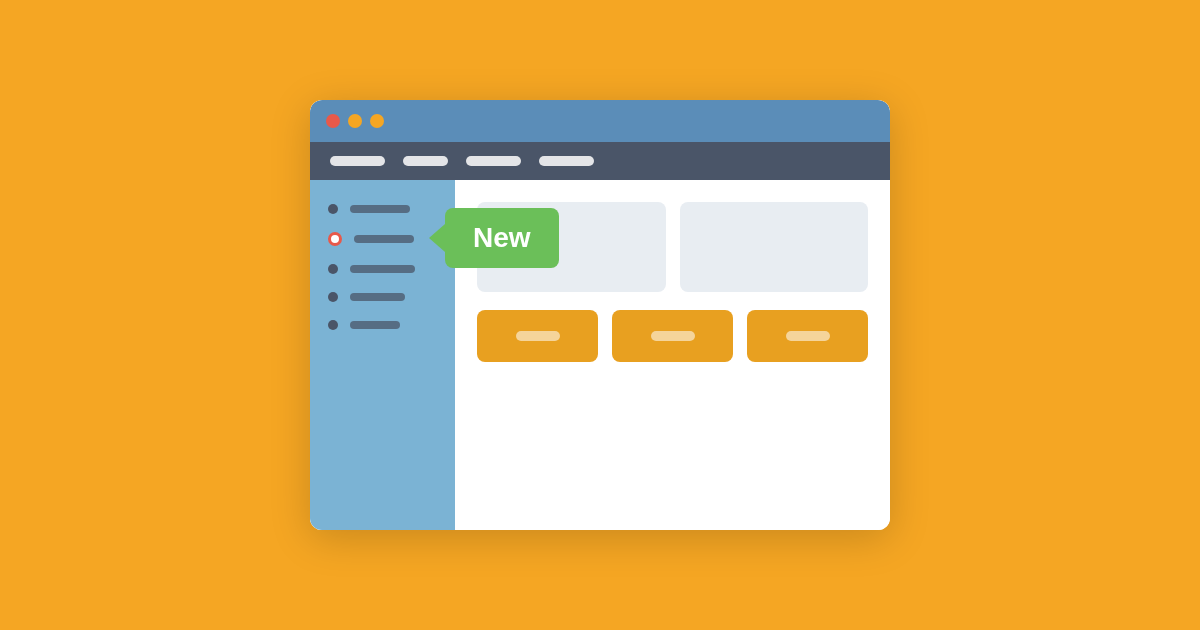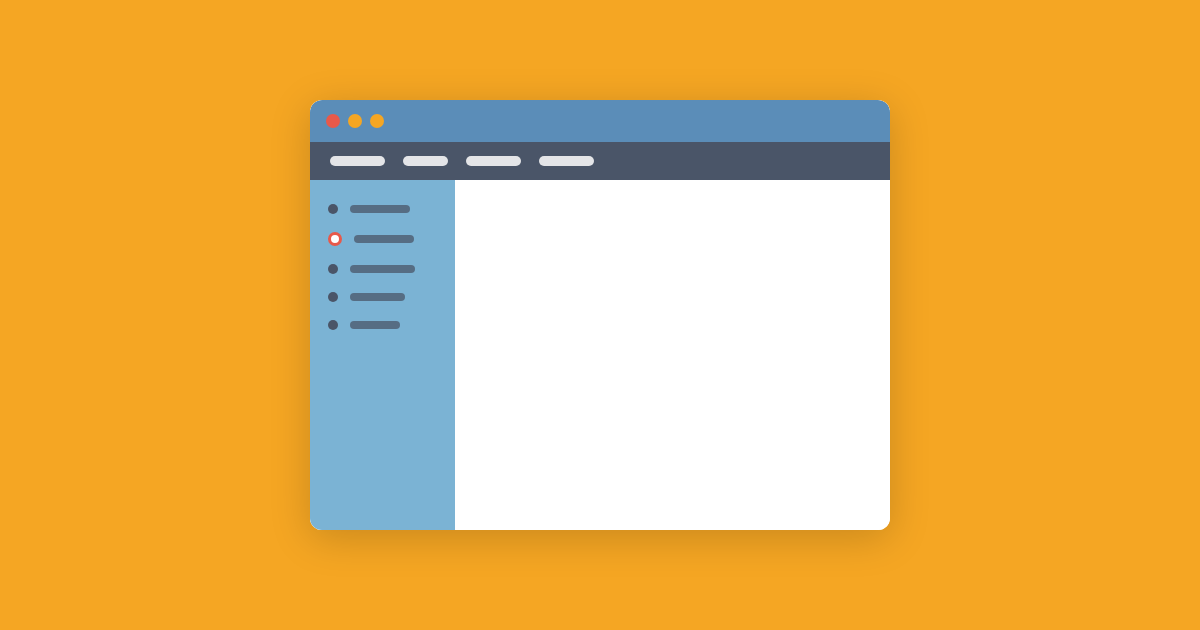--- a/index.html
+++ b/index.html
@@ -214,14 +214,38 @@
       <div class="sidebar-item">
         <div class="sidebar-dot"></div>
         <div class="sidebar-line" style="width:55px;"></div>
       </div>
       <div class="sidebar-item">
         <div class="sidebar-dot"></div>
         <div class="sidebar-line" style="width:50px;"></div>
       </div>
     </div>
 
+    <div class="main-content">
+
+      <div class="new-badge">
+        <span>New</span>
+      </div>
+
+      <div class="cards-row">
+        <div class="card"></div>
+        <div class="card"></div>
+      </div>
+
+      <div class="buttons-row">
+        <div class="btn">
+          <div class="btn-inner"></div>
+        </div>
+        <div class="btn">
+          <div class="btn-inner"></div>
+        </div>
+        <div class="btn">
+          <div class="btn-inner"></div>
+        </div>
+      </div>
+
+    </div>
   </div>
 </div>
 
 </body></html>

